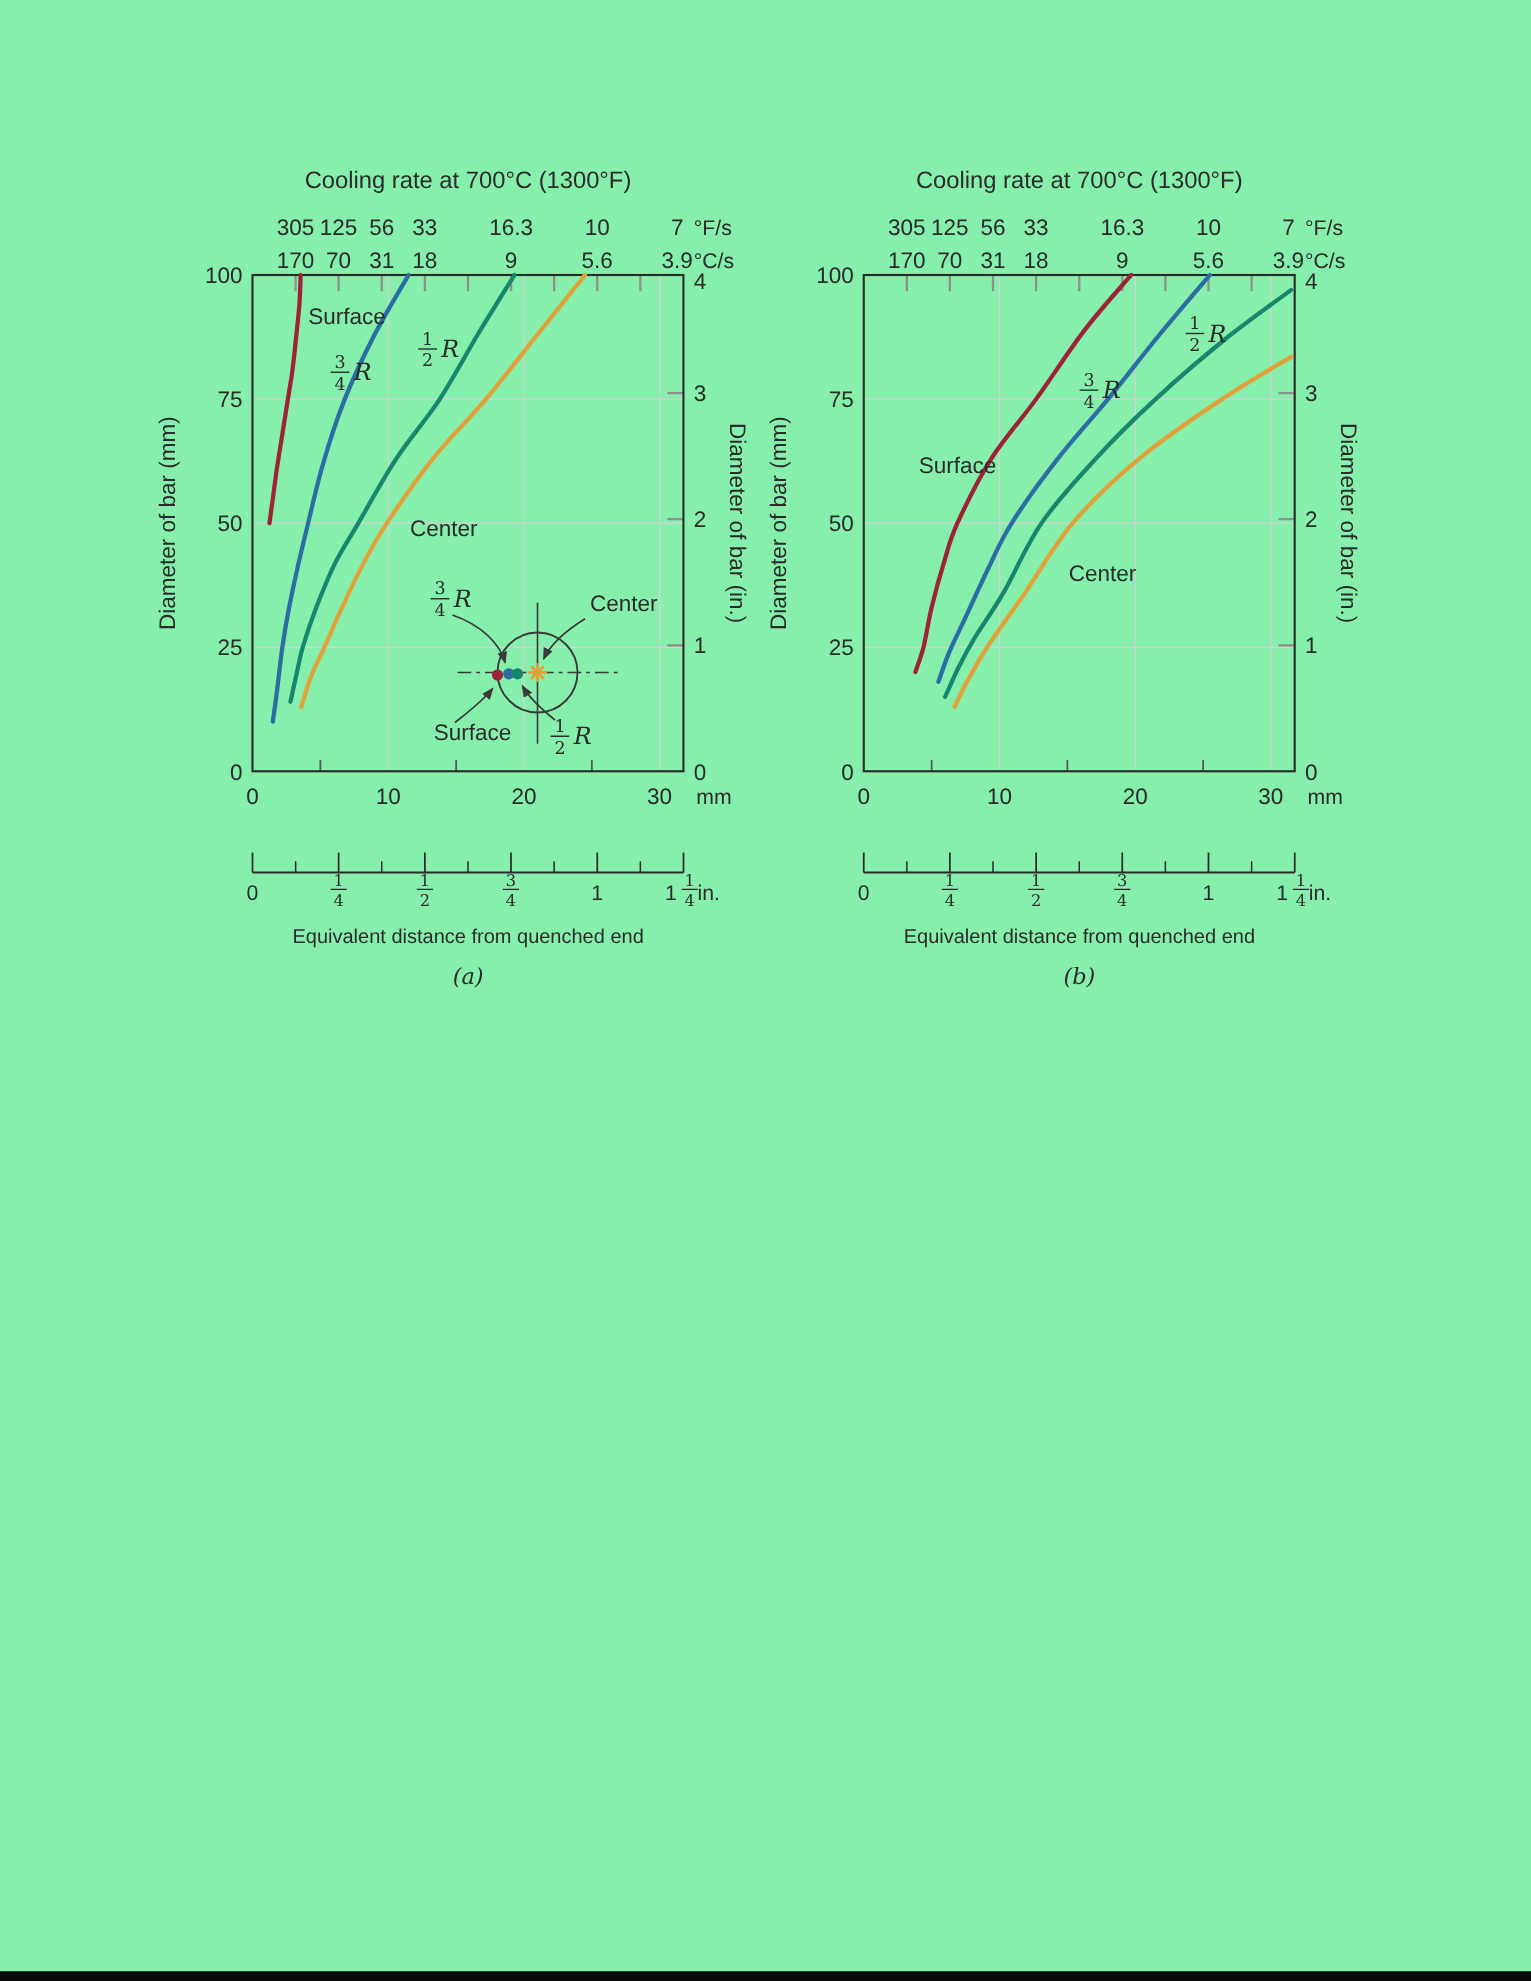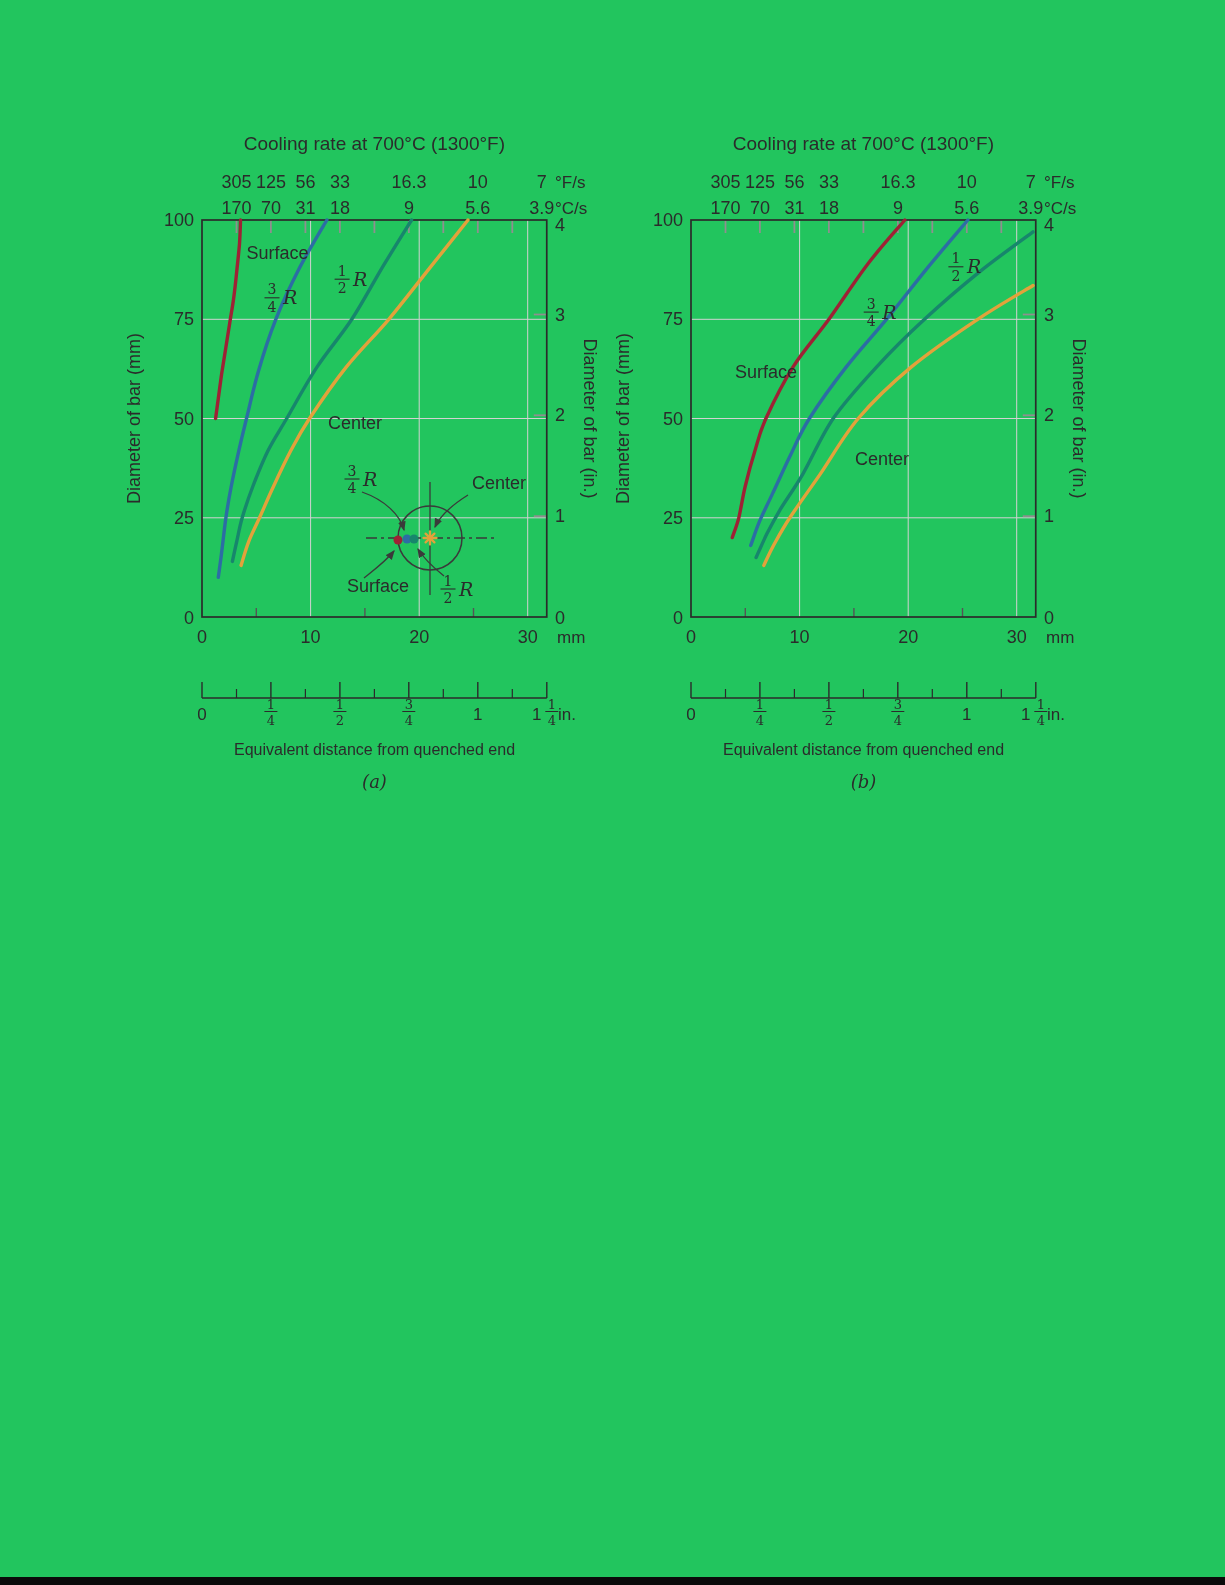--- a/index.html
+++ b/index.html
@@ -1,16 +1,16 @@
 <!DOCTYPE html>
 <html><head>
 <meta charset="utf-8">
 <style>
   html,body{margin:0;padding:0;background:#ffffff;}
-  .page{position:relative;width:1225px;height:1585px;background:#22c55e;overflow:hidden;
+  .page{position:relative;width:1225px;height:1585px;background:#86efac;overflow:hidden;
         font-family:"Liberation Sans",sans-serif;color:#2b2b2b;}
   svg{position:absolute;top:0;}
   .overlay{position:absolute;text-align:center;font-size:16px;color:#2b2b2b;}
   .caption{font-family:"DejaVu Serif",serif;font-style:italic;font-size:18px;}
   .bottom-bar{position:absolute;left:0;top:1577px;width:1225px;height:8px;background:#0a0a0a;}
 </style>
 </head>
 <body>
 
 <div class="page">

